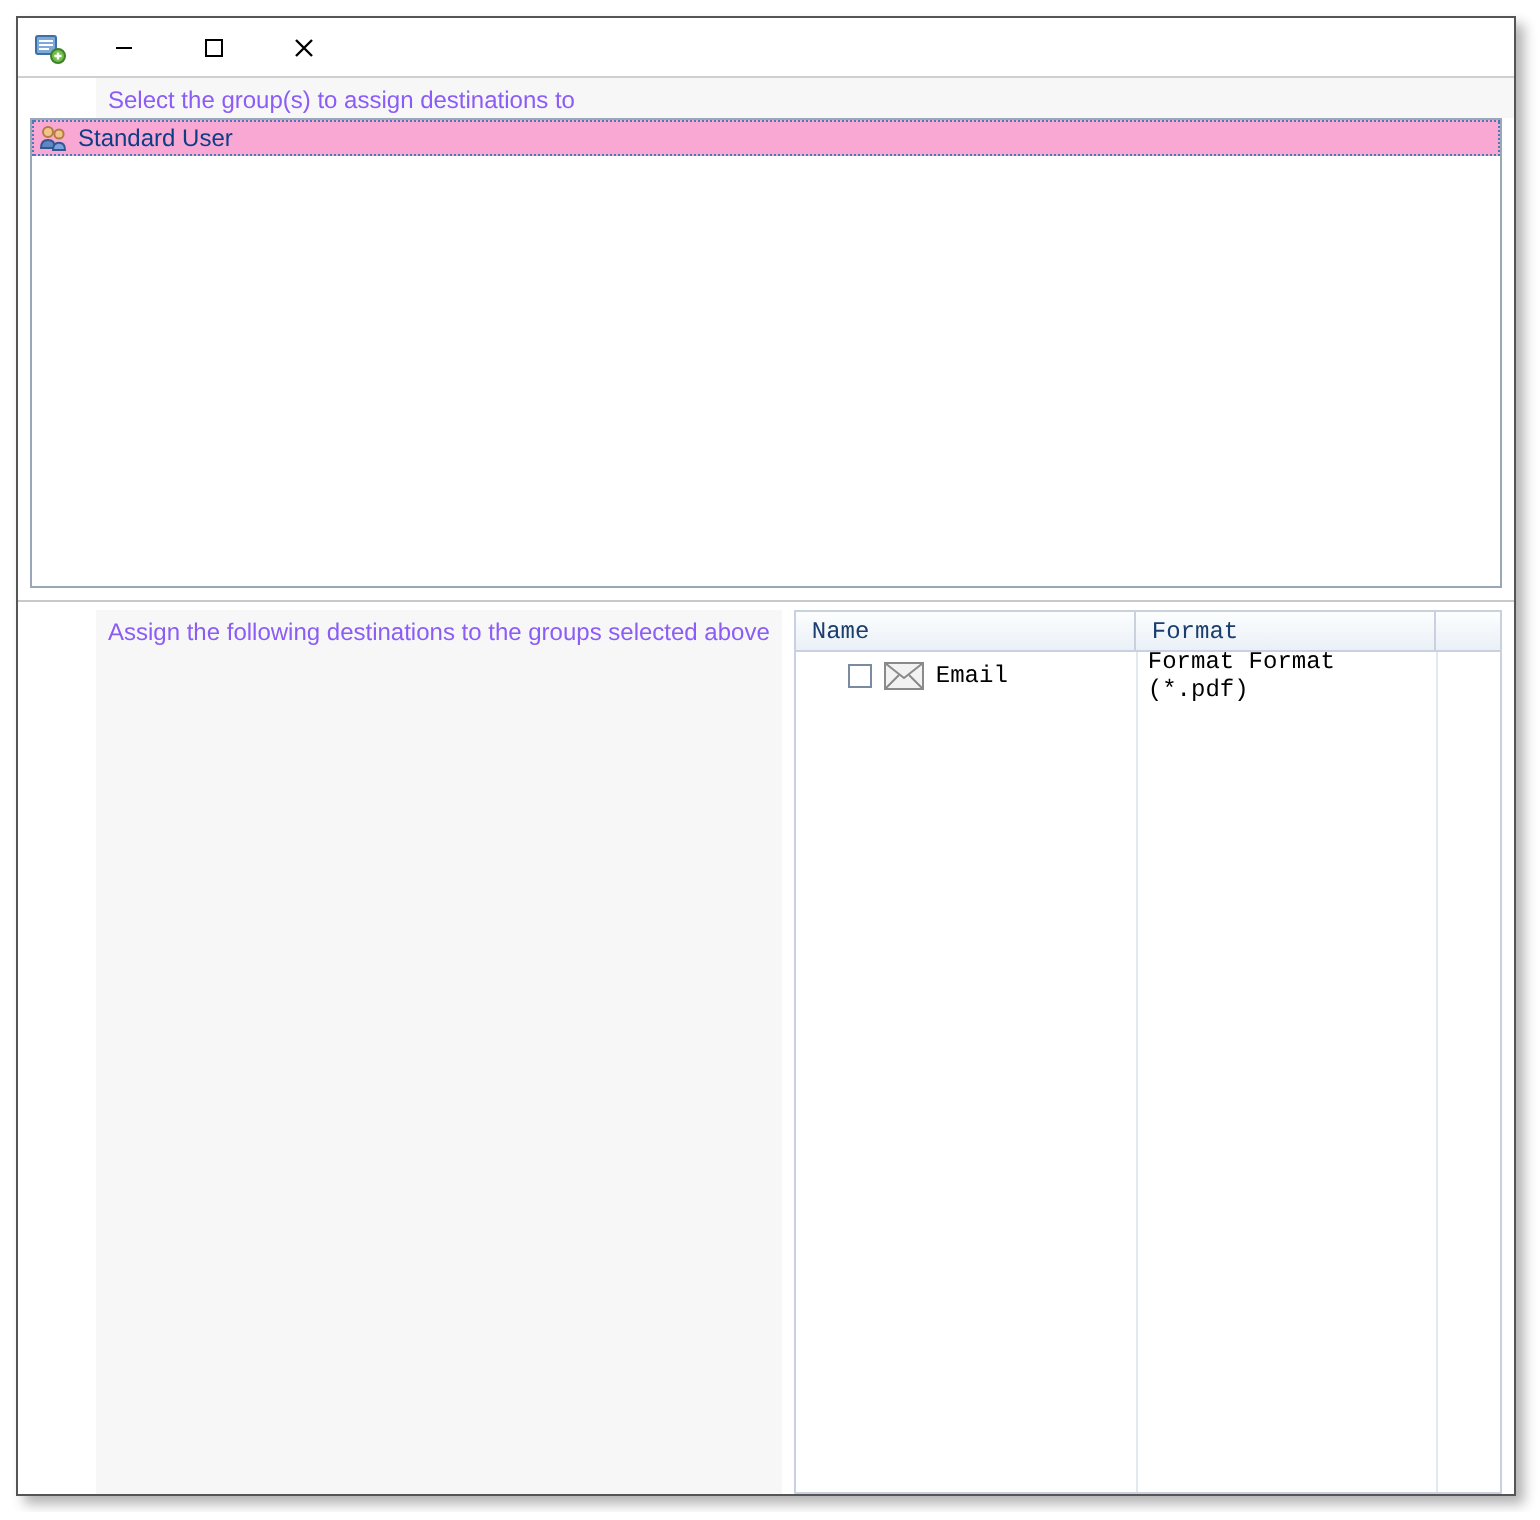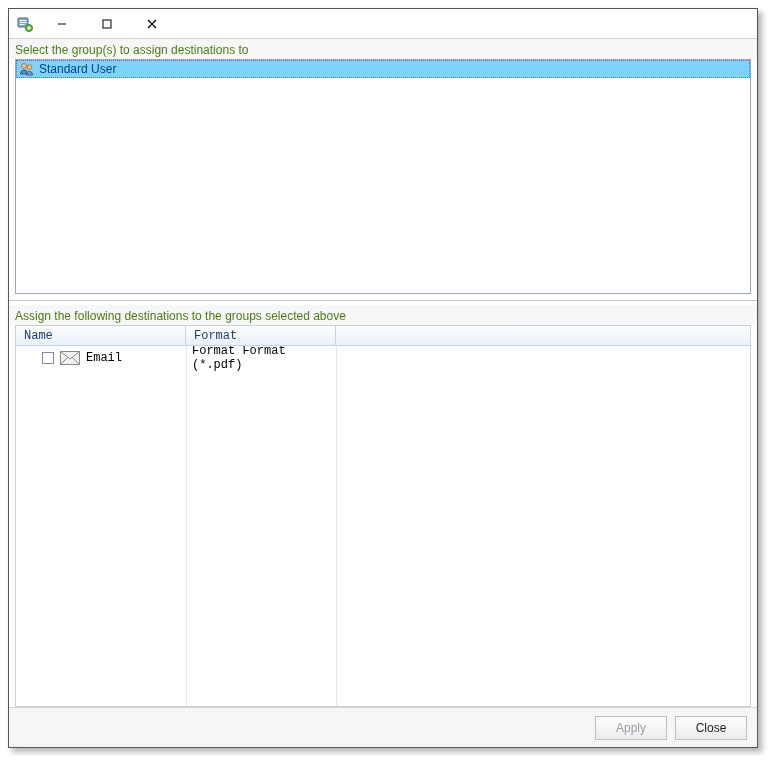--- a/index.html
+++ b/index.html
@@ -47,58 +47,59 @@
     display: flex;
     align-items: center;
     justify-content: center;
     font-size: 13px;
     color: #000;
     cursor: default;
   }
   .win-btn svg { display:block; }
   .section-label {
     padding: 4px 6px 2px 6px;
-    color: #4d7c0f;
+    color: #8b5cf6;
     font-size: 12px;
     background: #f7f7f7;
+    margin-left: 39px;
   }
   .groups-pane {
     border: 1px solid #9aa7b8;
     margin: 0 6px 0 6px;
     height: 235px;
     overflow: auto;
     background: #fff;
   }
   .group-row {
     display: flex;
     align-items: center;
     height: 18px;
     padding: 0 2px;
     gap: 4px;
     border: 1px dotted transparent;
   }
   .group-row.selected {
-    background: #7dd3fc;
+    background: #f9a8d4;
     border: 1px dotted #4a79b8;
   }
   .group-row.selected .group-label {
     color: #0b3e86;
   }
   .group-icon {
     width: 16px; height: 16px; flex: 0 0 auto;
   }
   .divider {
     height: 1px;
     background: #c8c8c8;
     margin: 6px 0 0 0;
   }
   .dest-section {
     flex: 1 1 auto;
     display: flex;
-    flex-direction: column;
+    flex-direction: row;
     margin-top: 4px;
   }
   .dest-table-wrap {
     flex: 1 1 auto;
     margin: 0 6px 0 6px;
     border: 1px solid #c8d1dd;
     background: #fff;
     display: flex;
     flex-direction: column;
     overflow: hidden;
@@ -262,18 +263,14 @@
           </div>
           <div class="cell cell-format">
             <span>Format Format (*.pdf)</span>
           </div>
         </div>
 
       </div>
     </div>
   </div>
 
-  <div class="button-bar">
-    <button class="btn disabled">Apply</button>
-    <button class="btn">Close</button>
-  </div>
 
 </div>
 
 </body></html>

